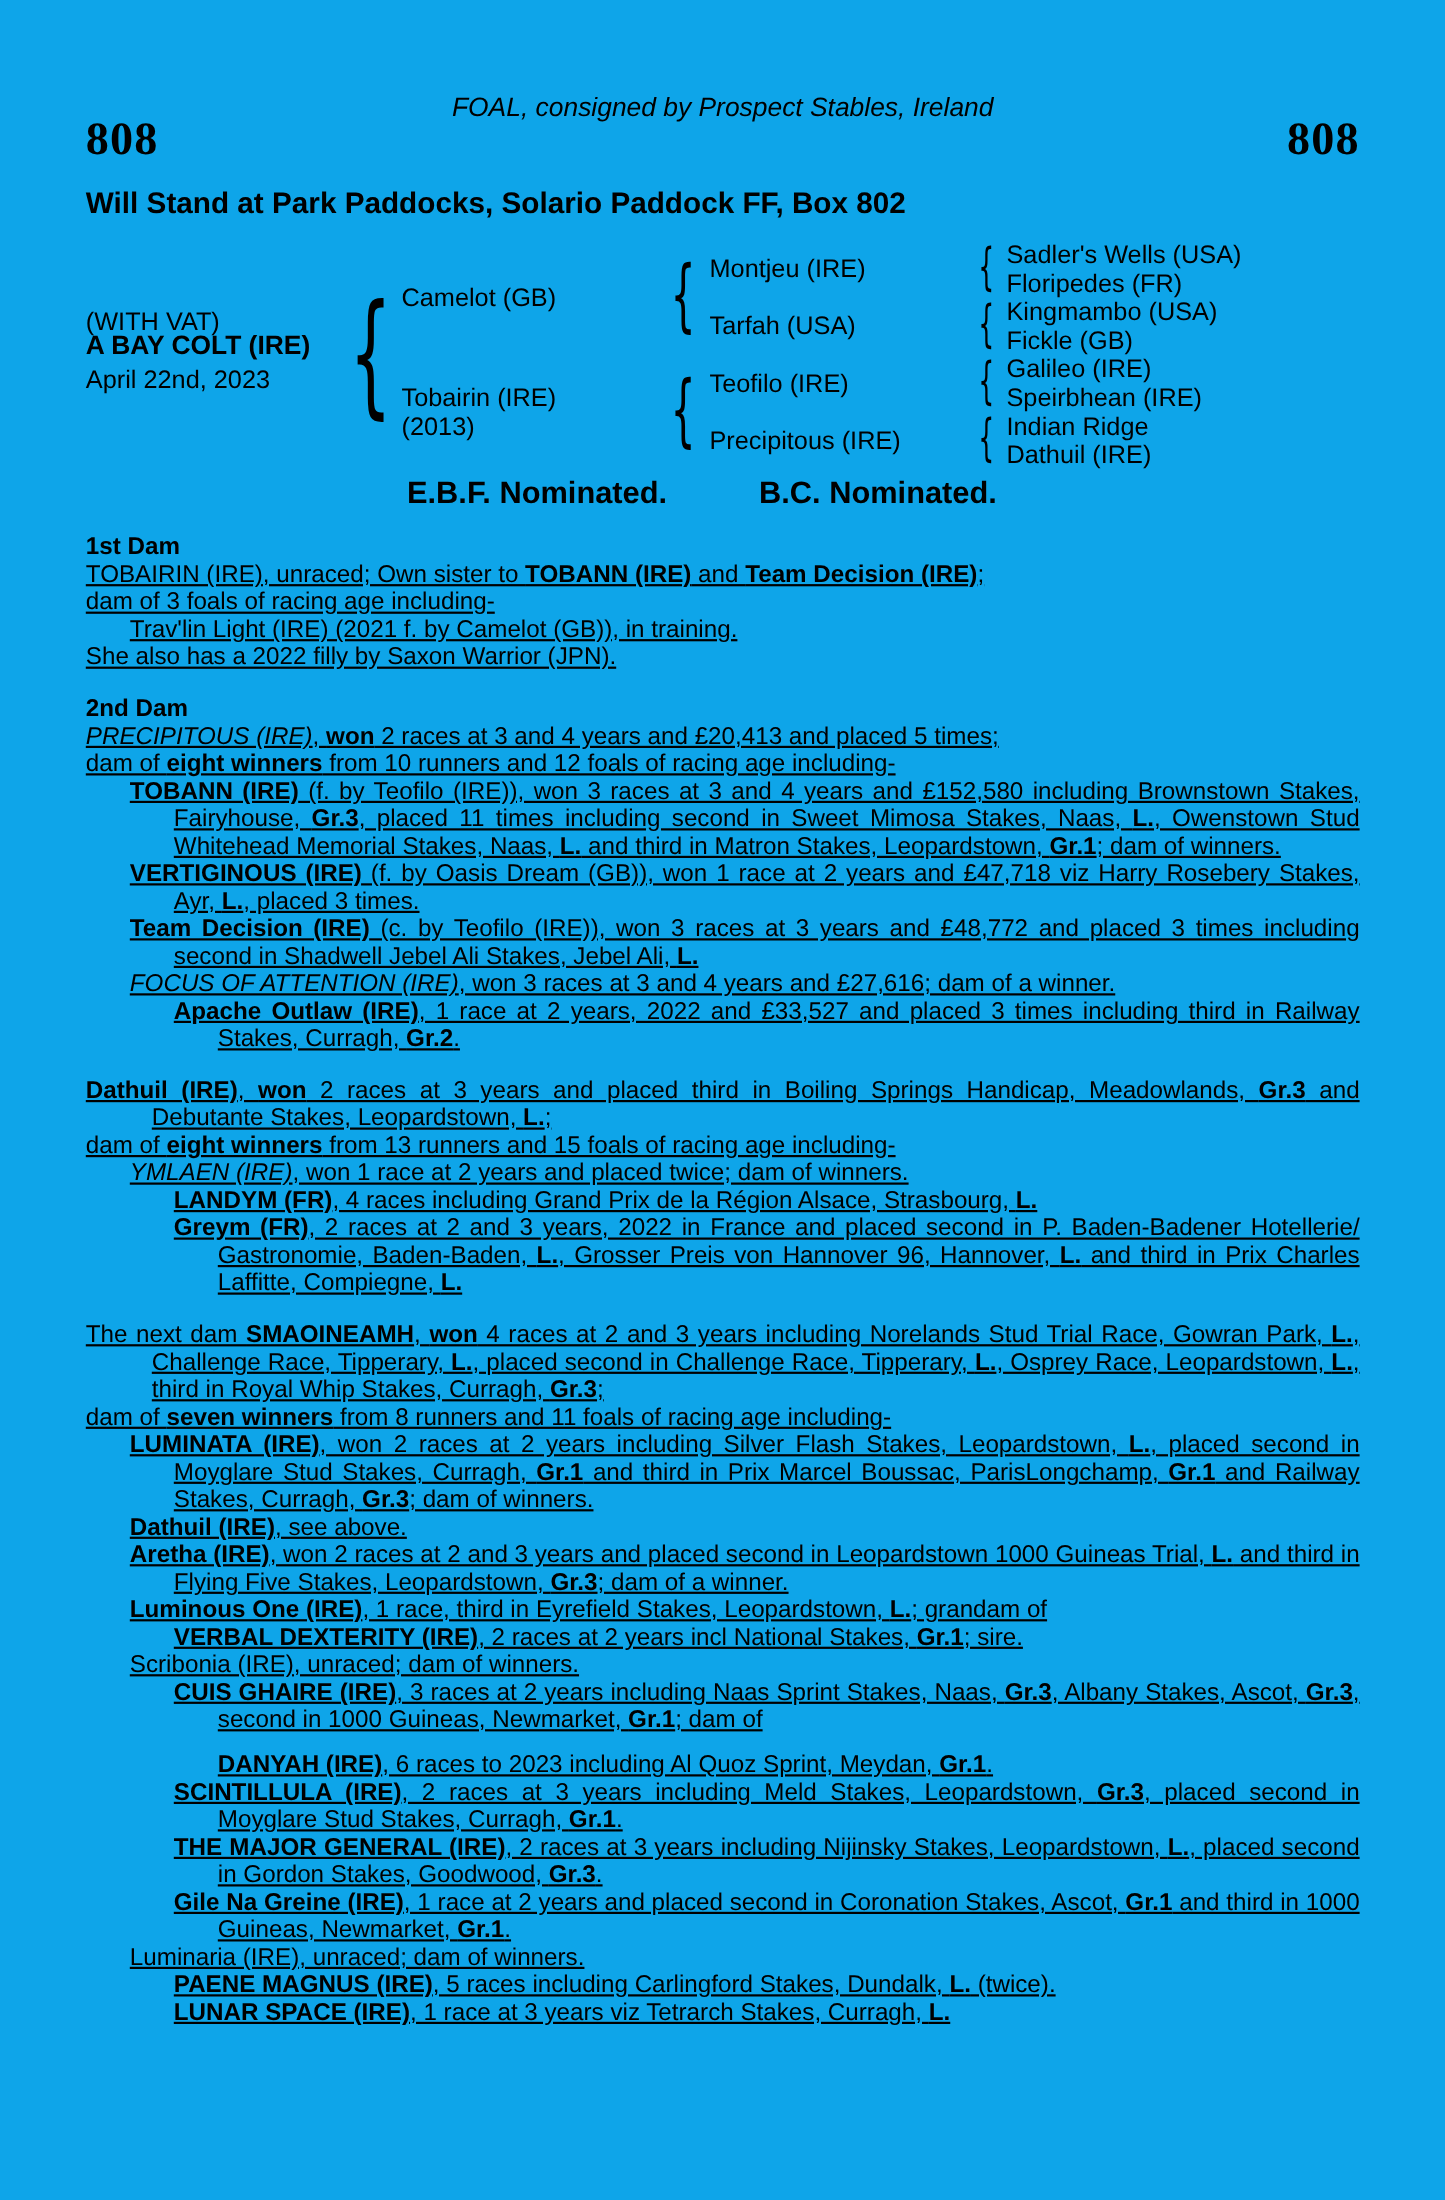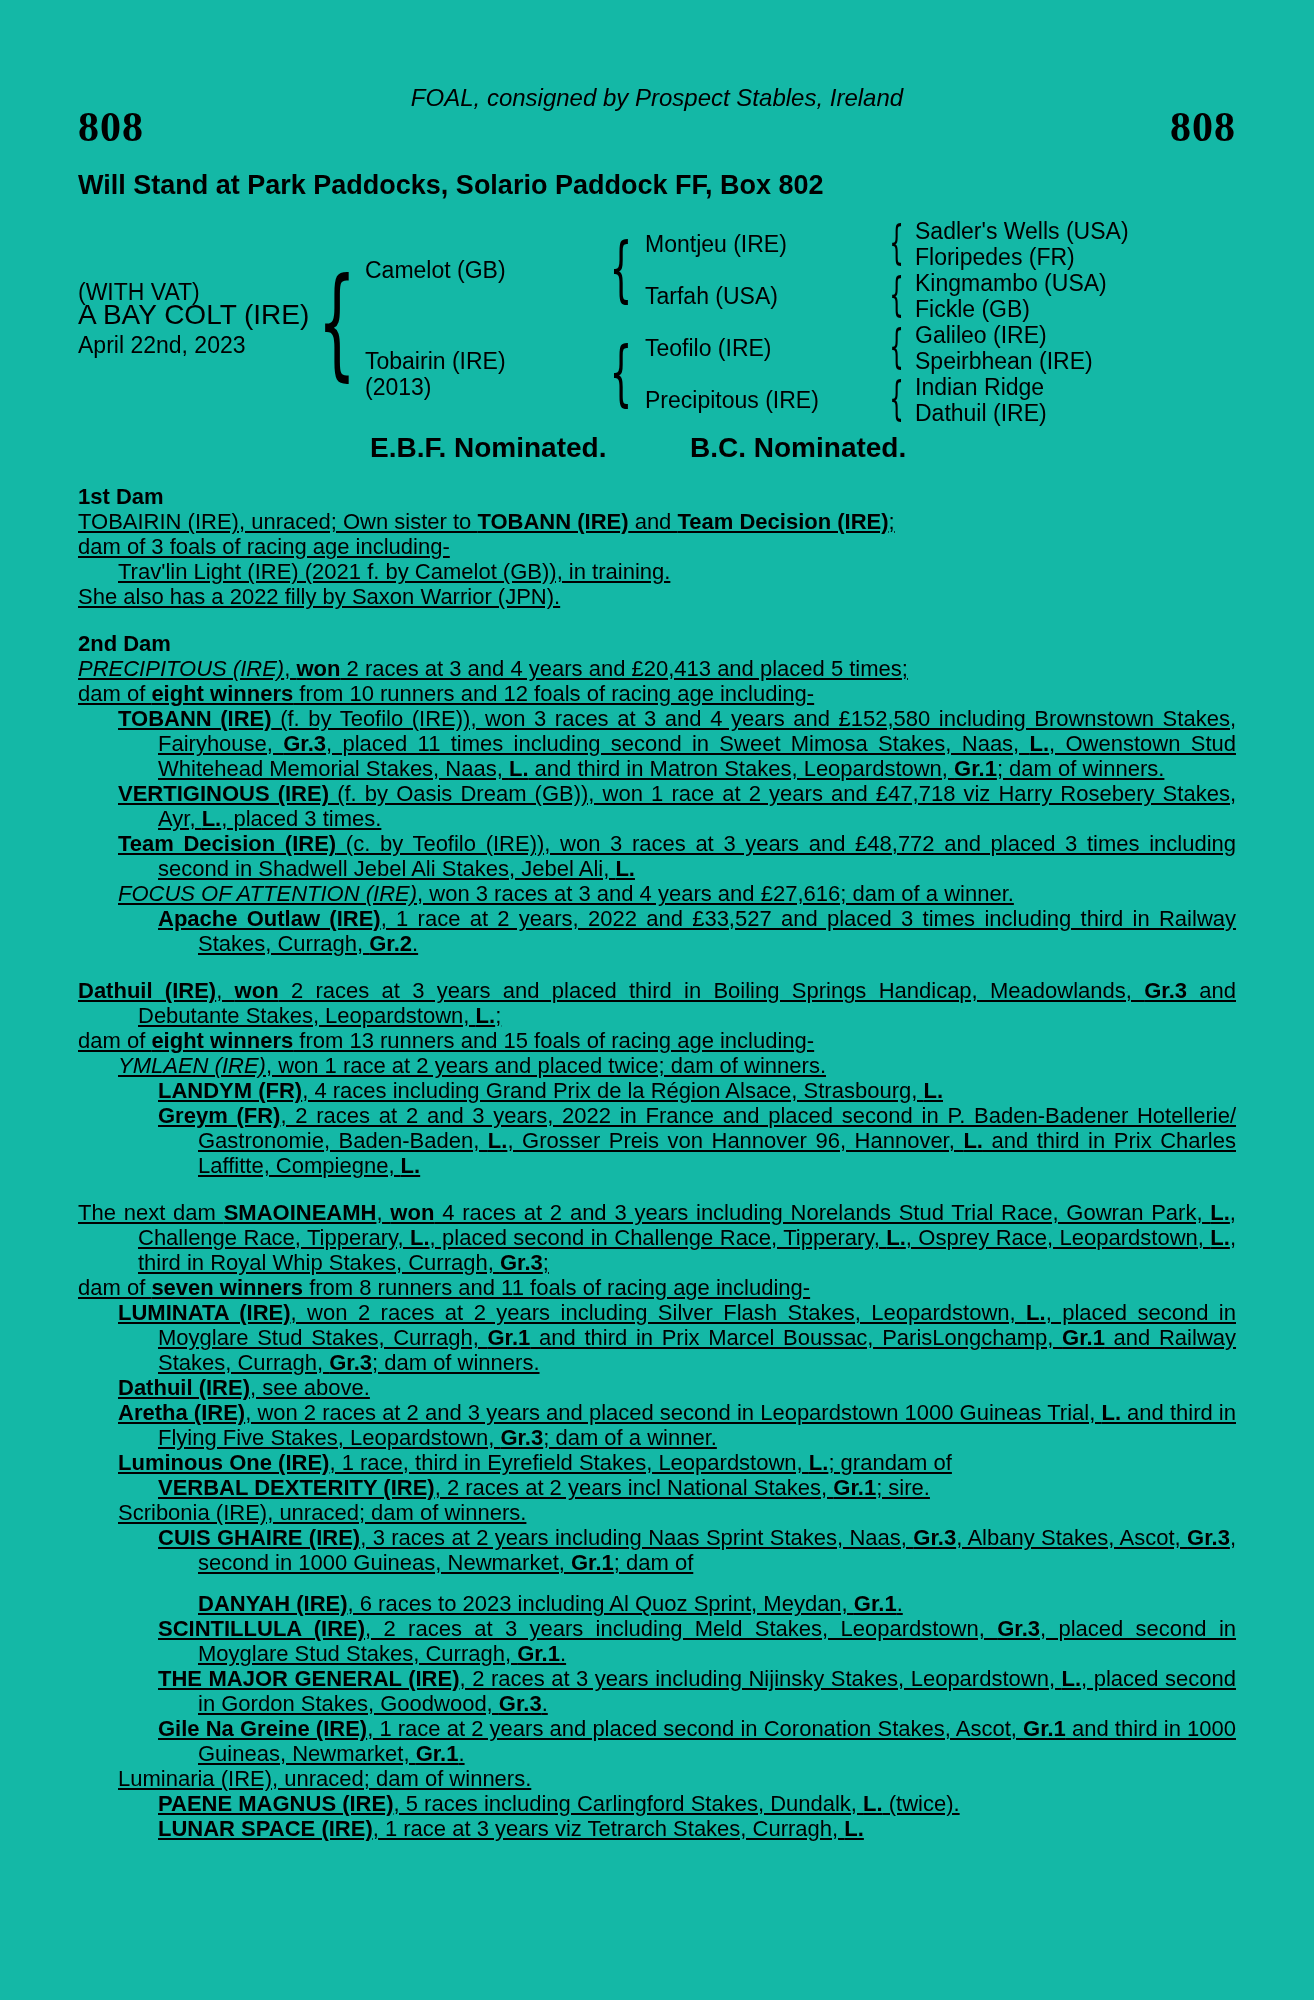--- a/index.html
+++ b/index.html
@@ -1,32 +1,32 @@
 <!DOCTYPE html>
 <html><head>
 <meta charset="utf-8">
 <style>
   html,body { margin:0; padding:0; background:#ffffff; }
   #page {
     position:relative; width:1314px; height:2000px; margin:0 auto;
-    background:#14b8a6; color:#000;
+    background:#0ea5e9; color:#000;
     font-family:"Liberation Sans", sans-serif;
   }
   .consign-title {
     position:absolute; top:84px; left:0; width:100%;
     text-align:center; font-style:italic; font-size:24px;
   }
   .lot { position:absolute; top:106px; font-size:42px; font-weight:bold; line-height:1; letter-spacing:1px;font-family:Liberation Serif, serif; }
   .lot-left { left:78px; }
   .lot-right { right:78px; }
   .stand-line { position:absolute; top:170px; left:78px; font-size:27px; font-weight:bold; }
 
   #pedigree { position:absolute; top:200px; left:0; width:1314px; height:262px; font-size:23px; }
   .ped { position:absolute; white-space:nowrap; line-height:26px; }
-  .ped.bold { font-weight:normal; font-size:28px; }
+  .ped.bold { font-weight:bold; font-size:24px; }
   .brace {
     position:absolute; line-height:1; font-family:"DejaVu Sans", sans-serif;
     transform:translateY(-50%) scaleX(0.5); transform-origin:center center;
     font-weight:normal;
   }
   .brace.outer { font-size:122px; }
   .brace.mid   { font-size:72px; }
   .brace.sm    { font-size:46px; }
 
   .nom { position:absolute; top:432px; font-size:28px; font-weight:bold; white-space:nowrap; }

